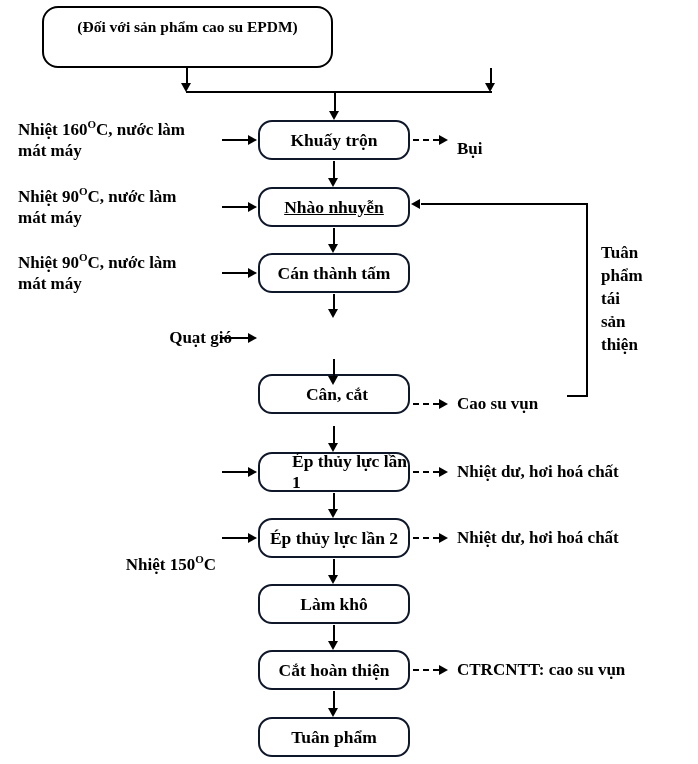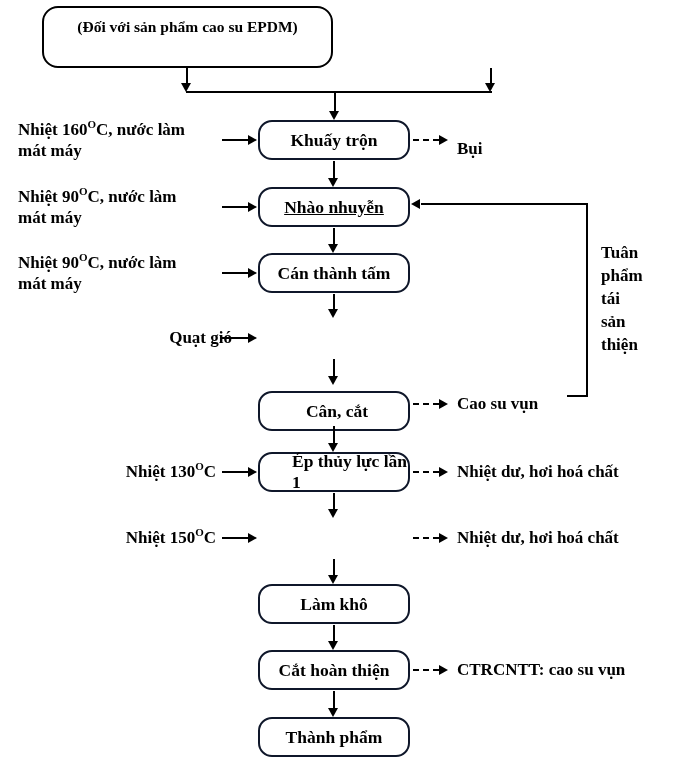--- a/index.html
+++ b/index.html
@@ -45,25 +45,26 @@
   <div class="ad" style="left:181px;top:83px;"></div>
   <div class="vl" style="left:490px;top:68px;height:17px;"></div>
   <div class="ad" style="left:485px;top:83px;"></div>
   <div class="hl" style="left:186px;top:91px;width:306px;"></div>
   <div class="vl" style="left:334px;top:93px;height:18px;"></div>
   <div class="ad" style="left:329px;top:111px;"></div>
 
   <div class="pbox" style="top:120px;">Khuấy trộn</div>
   <div class="pbox" style="top:187px;text-decoration:underline;">Nhào nhuyễn</div>
   <div class="pbox" style="top:253px;">Cán thành tấm</div>
-  <div class="pbox" style="top:391px;padding-left:6px;">Cân, cắt</div>
+  <div class="pbox" style="top:374px;padding-left:6px;">Cân, cắt</div>
   <div class="pbox" style="top:452px;padding-left:32px;">Ép thủy lực lần 1</div>
+  <div class="pbox" style="top:518px;">Ép thủy lực lần 2</div>
   <div class="pbox" style="top:650px;">Cắt hoàn thiện</div>
   <div class="pbox" style="top:584px;">Làm khô</div>
-  <div class="pbox" style="top:717px;">Thành phẩm</div>
+  <div class="pbox" style="top:717px;">Tuân phẩm</div>
 
   <div class="vl" style="left:333px;top:161px;height:17px;"></div>
   <div class="ad" style="left:328px;top:178px;"></div>
   <div class="vl" style="left:333px;top:228px;height:16px;"></div>
   <div class="ad" style="left:328px;top:244px;"></div>
   <div class="vl" style="left:333px;top:294px;height:15px;"></div>
   <div class="ad" style="left:328px;top:309px;"></div>
   <div class="vl" style="left:333px;top:359px;height:17px;"></div>
   <div class="ad" style="left:328px;top:376px;"></div>
   <div class="vl" style="left:333px;top:426px;height:17px;"></div>
@@ -85,24 +86,21 @@
     <div><span>Nhiệt 90</span><sup>O</sup><span>C, nước làm</span></div>
     <div>mát máy</div>
   </div>
   <div class="lbl" style="left:18px;top:252px;width:210px;">
     <div><span>Nhiệt 90</span><sup>O</sup><span>C, nước làm</span></div>
     <div>mát máy</div>
   </div>
   <div class="lbl r" style="left:32px;top:327px;width:200px;">
     <div><span>Quạt gió</span><sup></sup><span></span></div>
   </div>
-  <div class="lbl r" style="left:16px;top:461px;width:200px;">
-    <div><span>Nhiệt 130</span><sup>O</sup><span>C</span></div>
-  </div>
-  <div class="lbl r" style="left:16px;top:527px;width:200px;">
+  <div class="lbl r" style="left:16px;top:554px;width:200px;">
     <div><span>Nhiệt 150</span><sup>O</sup><span>C</span></div>
   </div>
 
   <div class="hl" style="left:222px;top:139px;width:27px;"></div>
   <div class="ar" style="left:248px;top:135px;"></div>
   <div class="hl" style="left:222px;top:206px;width:27px;"></div>
   <div class="ar" style="left:248px;top:202px;"></div>
   <div class="hl" style="left:222px;top:272px;width:27px;"></div>
   <div class="ar" style="left:248px;top:268px;"></div>
   <div class="hl" style="left:222px;top:337px;width:27px;"></div>

